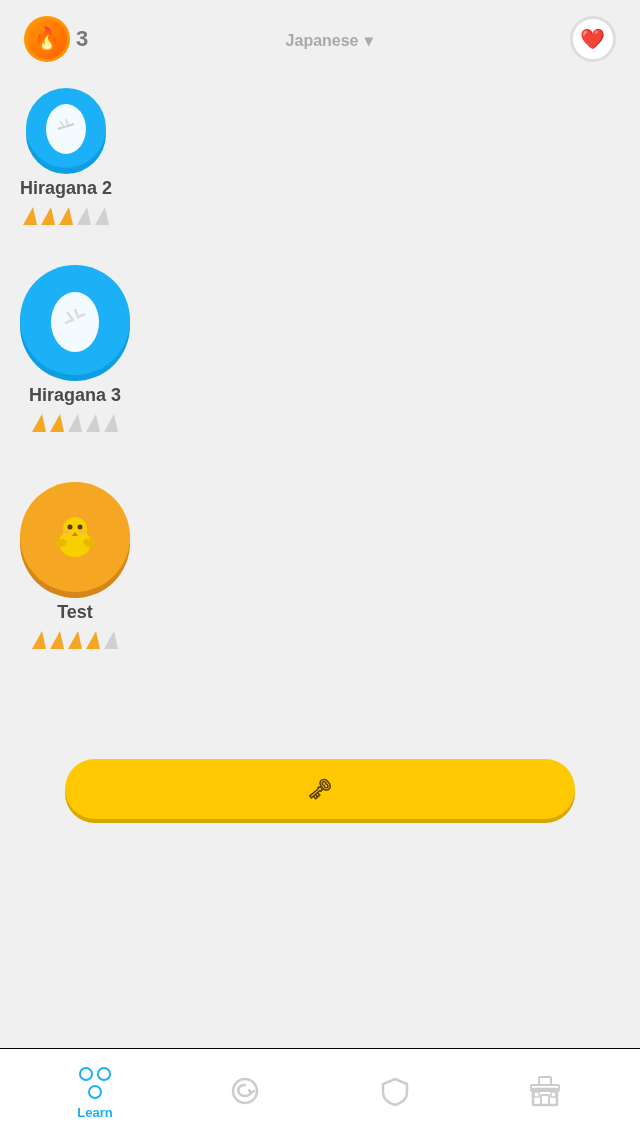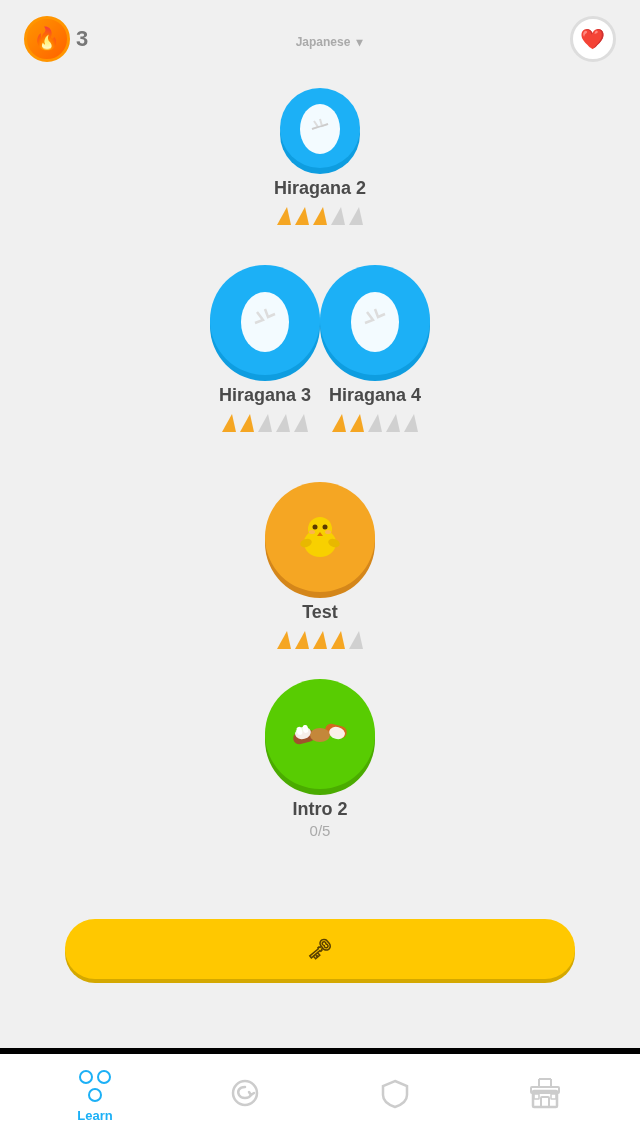--- a/index.html
+++ b/index.html
@@ -52,21 +52,21 @@
       color: #777;
     }
 
     .header-title {
       font-size: 22px;
       font-weight: 600;
       color: #888;
     }
 
     .header-title span {
-      font-size: 12px;
+      font-size: 16px;
       color: #aaa;
     }
 
     .heart-badge {
       width: 46px;
       height: 46px;
       border-radius: 50%;
       border: 3px solid #ddd;
       display: flex;
       align-items: center;
@@ -74,21 +74,21 @@
       font-size: 20px;
       color: #e74c3c;
       background: #fff;
     }
 
     
     .main-content {
       flex: 1;
       display: flex;
       flex-direction: column;
-      align-items: center;
+      align-items: flex-start;
       padding: 10px 20px 32px;
       gap: 0;
     }
 
     .skill-row {
       display: flex;
       justify-content: center;
       margin-bottom: 20px;
     }
 
@@ -173,21 +173,21 @@
       margin: 20px auto 30px;
       box-shadow: 0 4px 0 #d4a800;
       width: 85%;
       justify-content: center;
     }
 
     
     .bottom-nav {
       height: 90px;
       background: #fff;
-      border-top: 6px solid #000000;
+      border-top: 1px solid #000000;
       display: flex;
       align-items: center;
       justify-content: space-around;
       padding: 0 20px;
       position: sticky;
       bottom: 0;
     }
 
     .nav-item {
       display: flex;
@@ -318,37 +318,20 @@
       <span class="skill-label">Hiragana 3</span>
       <div class="progress-container">
         <div class="tri active"></div>
         <div class="tri active"></div>
         <div class="tri inactive"></div>
         <div class="tri inactive"></div>
         <div class="tri inactive"></div>
       </div>
     </div>
 
-    <div class="skill-node">
-      <div class="skill-circle blue">
-        <svg width="60" height="68" viewBox="0 0 60 68">
-          <ellipse cx="30" cy="36" rx="24" ry="30" fill="white" opacity="0.95"></ellipse>
-          <path d="M22 26 L28 34 L20 37" stroke="#ddd" stroke-width="2.5" fill="none"></path>
-          <path d="M30 23 L33 31 L40 28" stroke="#ddd" stroke-width="2.5" fill="none"></path>
-        </svg>
-      </div>
-      <span class="skill-label">Hiragana 4</span>
-      <div class="progress-container">
-        <div class="tri active"></div>
-        <div class="tri active"></div>
-        <div class="tri inactive"></div>
-        <div class="tri inactive"></div>
-        <div class="tri inactive"></div>
-      </div>
-    </div>
   </div>
 
   <div class="section-gap"></div>
 
   <div class="skill-node">
     <div class="skill-circle orange">
 
       <svg width="65" height="65" viewBox="0 0 65 65">
 
         <circle cx="32" cy="32" r="30" fill="#f5a623" opacity="0"></circle>
@@ -378,42 +361,20 @@
       <div class="tri active"></div>
       <div class="tri active"></div>
       <div class="tri inactive"></div>
     </div>
   </div>
 
   <div class="section-gap"></div>
 
   <div class="skill-row">
 
-    <div class="skill-node">
-      <div class="skill-circle green">
-
-        <svg width="62" height="62" viewBox="0 0 62 62">
-
-          <rect x="4" y="28" width="22" height="12" rx="6" fill="#a0522d" transform="rotate(-15, 15, 34)"></rect>
-
-          <rect x="36" y="22" width="22" height="12" rx="6" fill="#d2691e" transform="rotate(15, 47, 28)"></rect>
-
-          <ellipse cx="31" cy="32" rx="10" ry="7" fill="#c4873a"></ellipse>
-
-          <ellipse cx="14" cy="30" rx="8" ry="6" fill="white" opacity="0.9" transform="rotate(-15, 14, 30)"></ellipse>
-
-          <rect x="8" y="24" width="5" height="8" rx="2.5" fill="white" transform="rotate(-15, 10, 28)"></rect>
-          <rect x="14" y="22" width="5" height="8" rx="2.5" fill="white" transform="rotate(-10, 16, 26)"></rect>
-
-          <ellipse cx="48" cy="30" rx="8" ry="6" fill="white" opacity="0.9" transform="rotate(15, 48, 30)"></ellipse>
-        </svg>
-      </div>
-      <span class="skill-label">Intro 2</span>
-      <span class="skill-sublabel">0/5</span>
-    </div>
 
   </div>
 
   <div class="section-gap" style="height:40px"></div>
 
   <button class="test-out-btn">
     <span>🗝</span>
   </button>
 
 </div>

